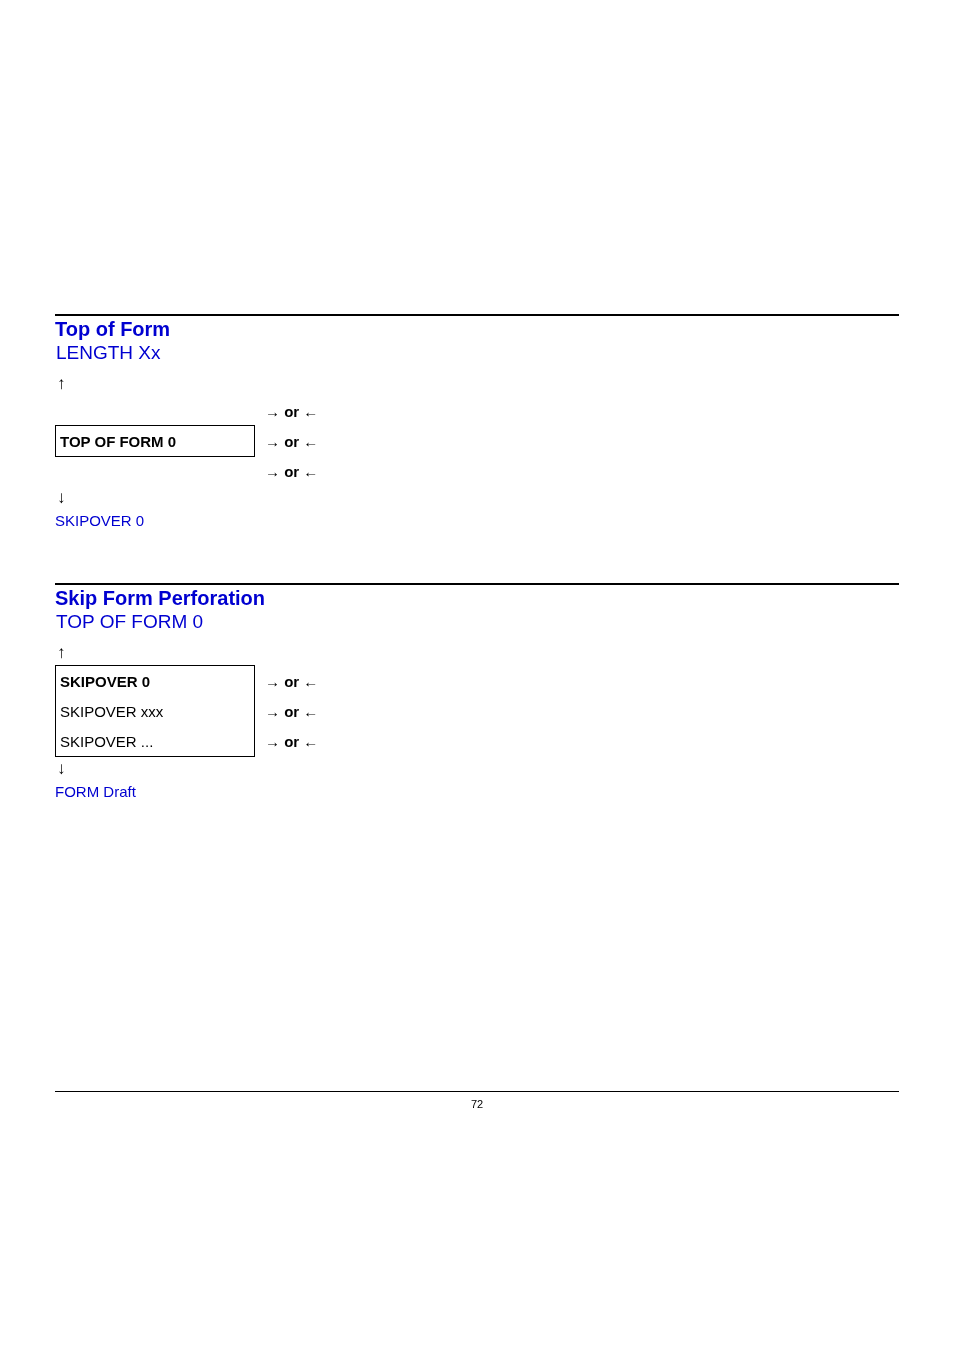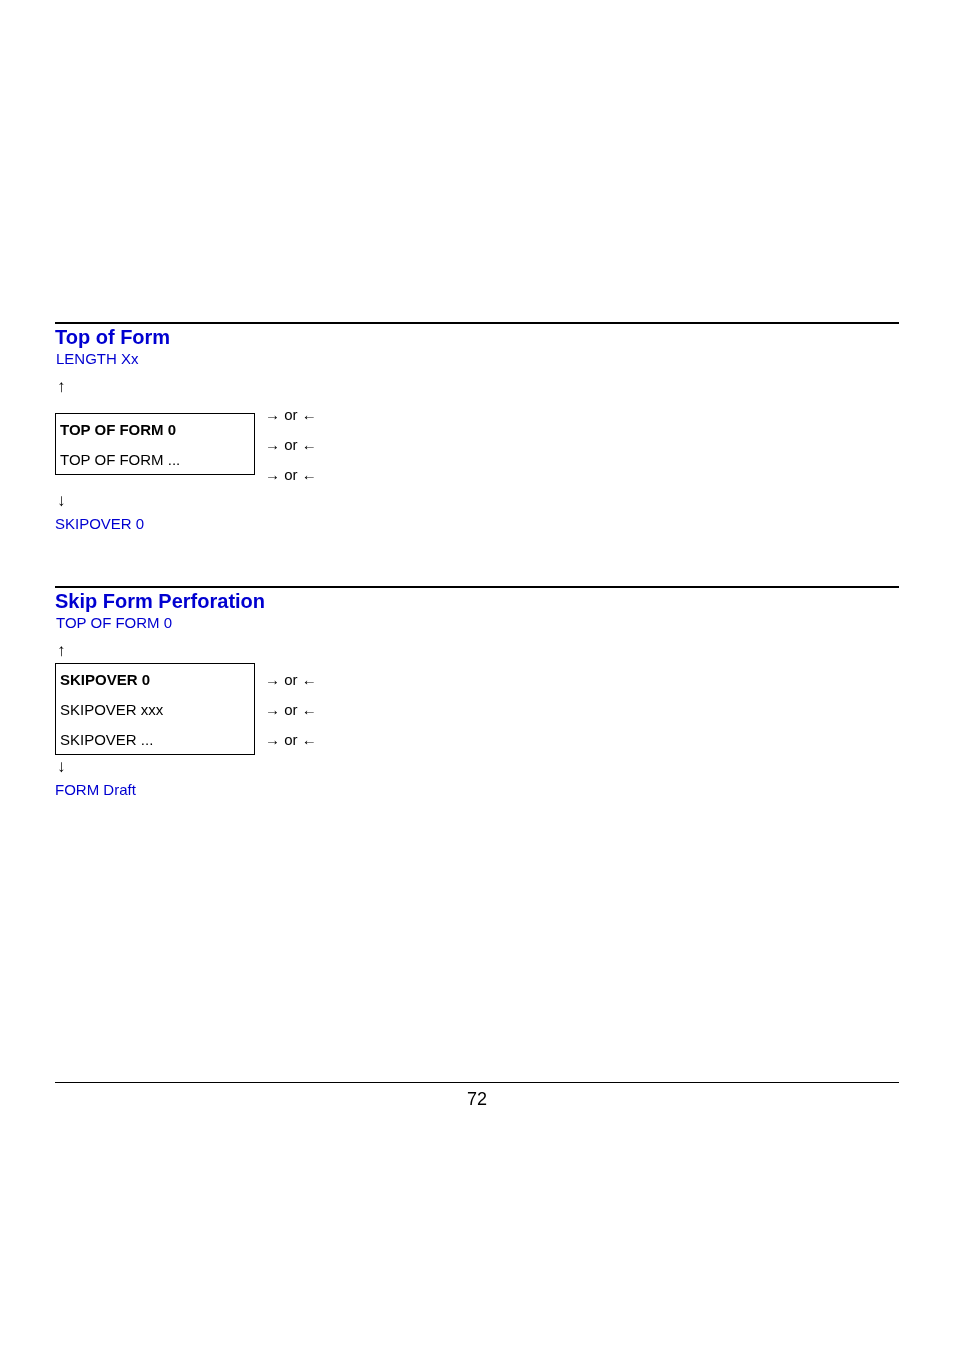--- a/index.html
+++ b/index.html
@@ -9,42 +9,42 @@
     width: 954px;
     height: 1351px;
     background: #fff;
     font-family: Arial, Helvetica, sans-serif;
     color: #000;
   }
   .page {
     position: relative;
     width: 954px;
     height: 1351px;
-    padding: 12px 55px;
+    padding: 4px 55px;
   }
   .content {
     padding-top: 310px; 
   }
   .section {
     margin-bottom: 54px;
   }
   .hr-top {
     border: none;
     border-top: 2px solid #000;
     margin: 0 0 2px 0;
   }
   .title {
     color: #0000d0;
     font-weight: bold;
     font-size: 20px;
     margin: 2px 0 0 0;
   }
   .subhead {
     color: #0000d0;
-    font-size: 15px;
+    font-size: 19px;
     margin: 1px 0 0 1px;
   }
   .arrow {
     font-size: 17px;
     margin: 10px 0 2px 2px;
   }
   .opt-row {
     display: flex;
     align-items: center;
     height: 30px;
@@ -53,20 +53,21 @@
     width: 200px;
     flex: 0 0 200px;
     padding-left: 4px;
     font-size: 15px;
   }
   .opt-cell-left.first { font-weight: bold; }
   .opt-cell-right {
     padding-left: 10px;
     font-size: 15px;
     white-space: nowrap;
+    font-weight: bold;
   }
   .opt-line {
     display: flex;
     align-items: center;
   }
   .box-col {
     border: 1.5px solid #000;
     display: inline-block;
   }
   .link {
@@ -80,21 +81,21 @@
     right: 55px;
     bottom: 241px;
   }
   .footer-hr {
     border: none;
     border-top: 1.5px solid #000;
     margin: 0;
   }
   .pagenum {
     text-align: center;
-    font-size: 18px;
+    font-size: 11px;
     margin-top: 6px;
   }
   .glyph { font-family: Arial, sans-serif; }
 </style>
 </head>
 <body>
 
 <div class="page">
   <div class="content">
 
@@ -102,23 +103,20 @@
       <hr class="hr-top">
       <div class="title">Top of Form</div>
       <div class="subhead">LENGTH Xx</div>
 
       <div class="arrow glyph">↑</div>
 
       <div class="opt-line">
         <div class="box-col" style="width:200px;">
           <div class="opt-row">
             <div class="opt-cell-left first">TOP OF FORM 0</div>
-          </div>
-          <div class="opt-row">
-            <div class="opt-cell-left">TOP OF FORM ...</div>
           </div>
         </div>
         <div style="display:flex;flex-direction:column;">
           <div class="opt-row">
               <div class="opt-cell-right glyph">→ or ←</div>
             </div>
           <div class="opt-row">
               <div class="opt-cell-right glyph">→ or ←</div>
             </div>
           <div class="opt-row">

